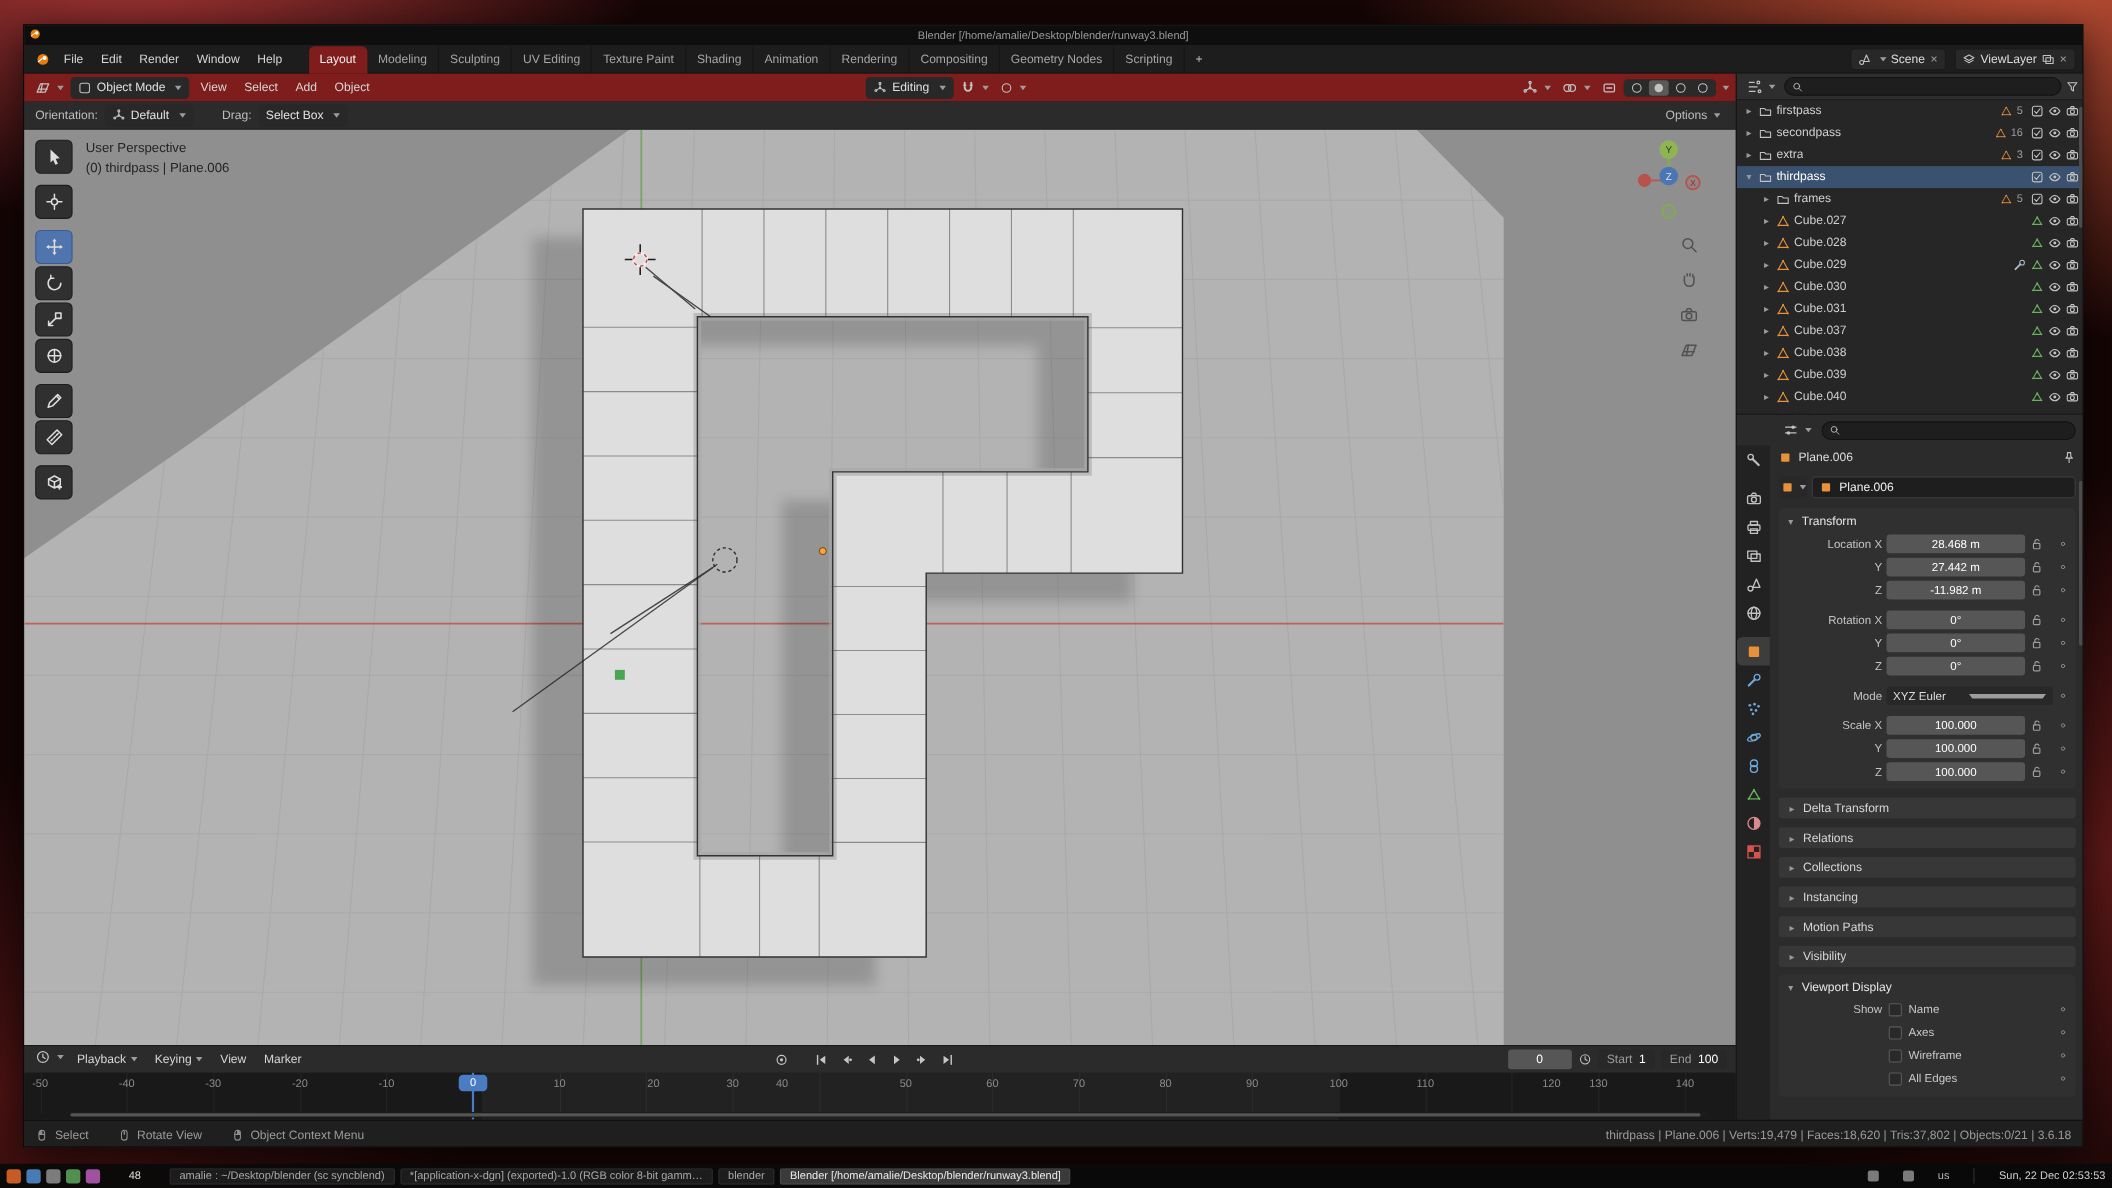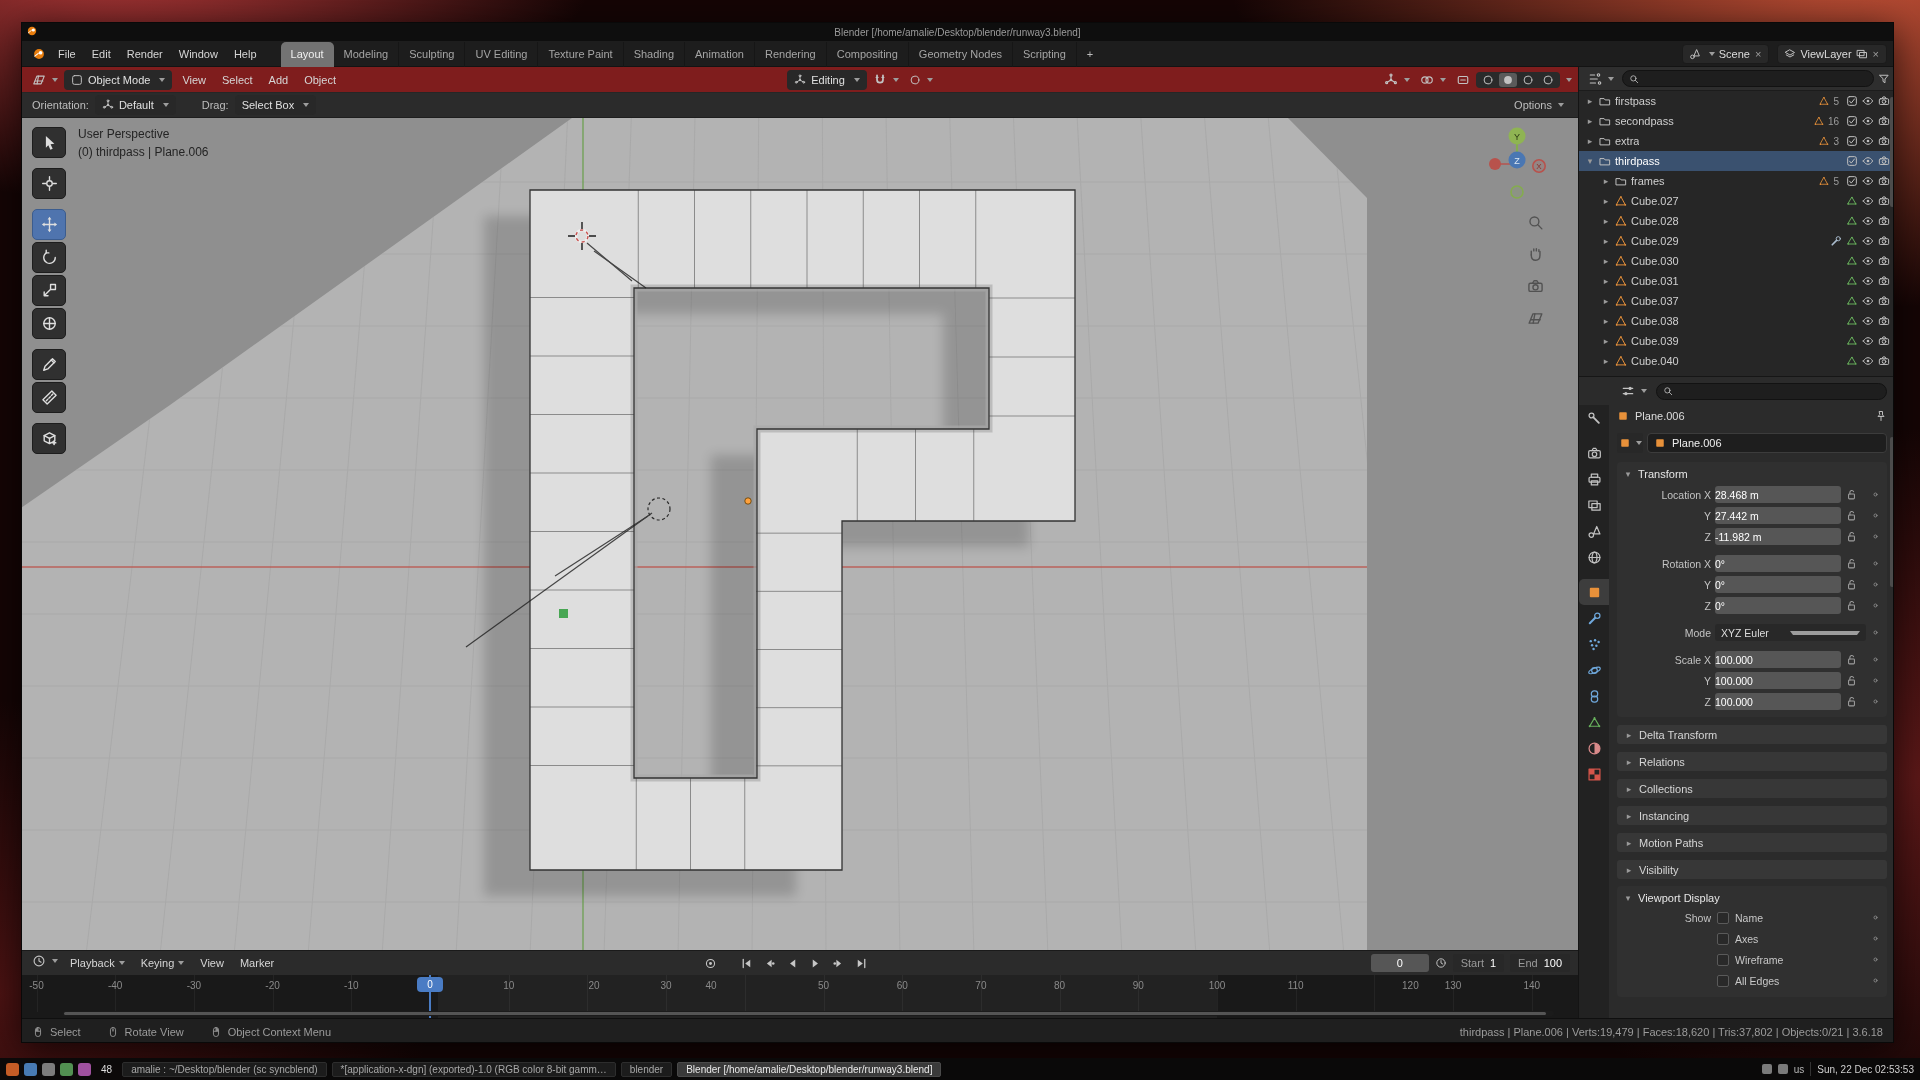--- a/index.html
+++ b/index.html
@@ -25,21 +25,21 @@
     border:1px solid #090909;box-shadow:0 8px 34px rgba(0,0,0,.65);overflow:hidden;}
   .titlebar{position:absolute;left:0;top:0;right:0;height:18px;background:#0e0e0e;color:#9a9a9a;
     font-size:10px;display:flex;align-items:center;justify-content:center;}
   .titlebar .ic{position:absolute;left:4px;top:2px}
   .topbar{position:absolute;left:0;top:18px;right:0;height:26px;background:#1d1d1d;display:flex;
     align-items:center;border-bottom:1px solid #131313;padding:0 6px;}
   .menubar{display:flex;align-items:center;}
   .menu-item{font-size:11px;color:#d6d6d6;padding:0 8px;line-height:24px;display:flex;align-items:center;}
   .wtabs{display:flex;align-items:flex-end;height:26px;margin-left:16px;}
   .wtab{font-size:11px;color:#a5a5a5;padding:0 10px;line-height:25px;border-right:1px solid #161616;}
-  .wtab.active{background:#737373;color:#f0f0f0;border-radius:5px 5px 0 0;border-right:none;}
+  .wtab.active{background:#7f1d1d;color:#f0f0f0;border-radius:5px 5px 0 0;border-right:none;}
   .wtab.plus{border-right:none;color:#bdbdbd;}
   .scenew,.layerw{display:flex;align-items:center;gap:4px;background:#282828;border:1px solid #1a1a1a;
     border-radius:4px;height:20px;padding:0 6px;font-size:11px;color:#dcdcdc;margin-left:8px;}
   .xbtn{color:#9d9d9d;font-size:11px;padding:0 1px;}
   
   .vheader{position:absolute;left:0;top:44px;width:1556px;height:26px;background:#7f1d1d;
     border-bottom:1px solid #262626;display:flex;align-items:center;padding:0 6px;gap:2px;}
   .hbtn{display:flex;align-items:center;gap:2px;padding:0 4px;height:20px;border-radius:3px;}
   .pill{display:flex;align-items:center;gap:5px;background:#282828;border-radius:4px;height:20px;
     padding:0 7px;font-size:11px;color:#e0e0e0;}
@@ -114,41 +114,41 @@
   .pnamebtn{width:26px;height:20px;background:#282828;border-radius:3px;display:flex;align-items:center;
     justify-content:center;gap:1px;}
   .pnamefld{flex:1;height:20px;background:#1e1e1e;border:1px solid #3c3c3c;border-radius:4px;display:flex;
     align-items:center;gap:6px;padding:0 6px;font-size:11px;color:#efefef;}
   .ppanel{background:#303030;border-radius:4px;margin-top:7px;padding:3px 6px 6px 6px;}
   .ppanelhdr{display:flex;align-items:center;gap:5px;height:18px;font-size:11px;color:#e6e6e6;}
   .prow{display:flex;align-items:center;height:19px;margin-top:2px;gap:4px;}
   .prow.gap{margin-top:8px;}
   .plabel{width:88px;text-align:right;font-size:10.5px;color:#c3c3c3;flex:none;}
   .pfield{width:126px;height:17px;background:#565656;border-radius:3px;display:flex;align-items:center;
-    justify-content:flex-start;font-size:10.5px;color:#fff;}
+    justify-content:center;font-size:10.5px;color:#fff;}
   .pdrop{flex:1;height:17px;background:#282828;border-radius:3px;display:flex;align-items:center;
     padding:0 6px;font-size:10.5px;color:#ddd;}
   .pdrop span{flex:1}
   .lockic{width:13px;height:13px;color:#9d9d9d;}
   .dotic{width:11px;height:11px;color:#8a8a8a;margin-left:auto;}
   .psec{height:19px;background:#373737;border-radius:3px;margin-top:8px;display:flex;align-items:center;
     gap:5px;padding:0 7px;font-size:11px;color:#d6d6d6;}
   .vdrow{display:flex;align-items:center;height:21px;gap:6px;}
   .cbox{width:12px;height:12px;background:#292929;border:1px solid #5a5a5a;border-radius:2px;flex:none;}
   .cblabel{font-size:10.5px;color:#c8c8c8;}
   .pscroll{position:absolute;right:1px;width:4px;background:#4c4c4c;border-radius:2px;}
   
   .statusbar{position:absolute;left:0;top:995px;right:0;height:26px;background:#1f1f1f;
     border-top:1px solid #0f0f0f;display:flex;align-items:center;padding:0 10px;gap:26px;}
   .shint{display:flex;align-items:center;gap:6px;font-size:11px;color:#9b9b9b;}
   .shint .ic{width:12px;height:12px;color:#8f8f8f;}
   .sstats{font-size:11px;color:#9b9b9b;white-space:nowrap;}
   
   .taskbar{position:absolute;left:0;right:0;bottom:0;height:22px;background:rgba(10,10,10,.94);
-    display:flex;align-items:center;gap:6px;padding:0 6px;font-size:10px;color:#b5b5b5;}
+    display:flex;align-items:center;gap:22px;padding:0 6px;font-size:10px;color:#b5b5b5;}
   .tbic{width:13px;height:13px;border-radius:3px;display:inline-block;flex:none;opacity:.9;}
   .tbind{color:#ddd;margin:0 4px;}
   .tbwin{max-width:360px;overflow:hidden;text-overflow:ellipsis;white-space:nowrap;background:#1c1c1c;
     border:1px solid #2d2d2d;padding:1px 8px;border-radius:2px;color:#a8a8a8;}
   .tbwin.active{background:#3a3a3a;color:#eaeaea;border-color:#4a4a4a;}
   .trayic{width:10px;height:10px;background:#7a7a7a;border-radius:2px;display:inline-block;}
   .tbclock{color:#cfcfcf;}
   .tbsep{width:1px;height:14px;background:#333;}
 </style>
 </head>

